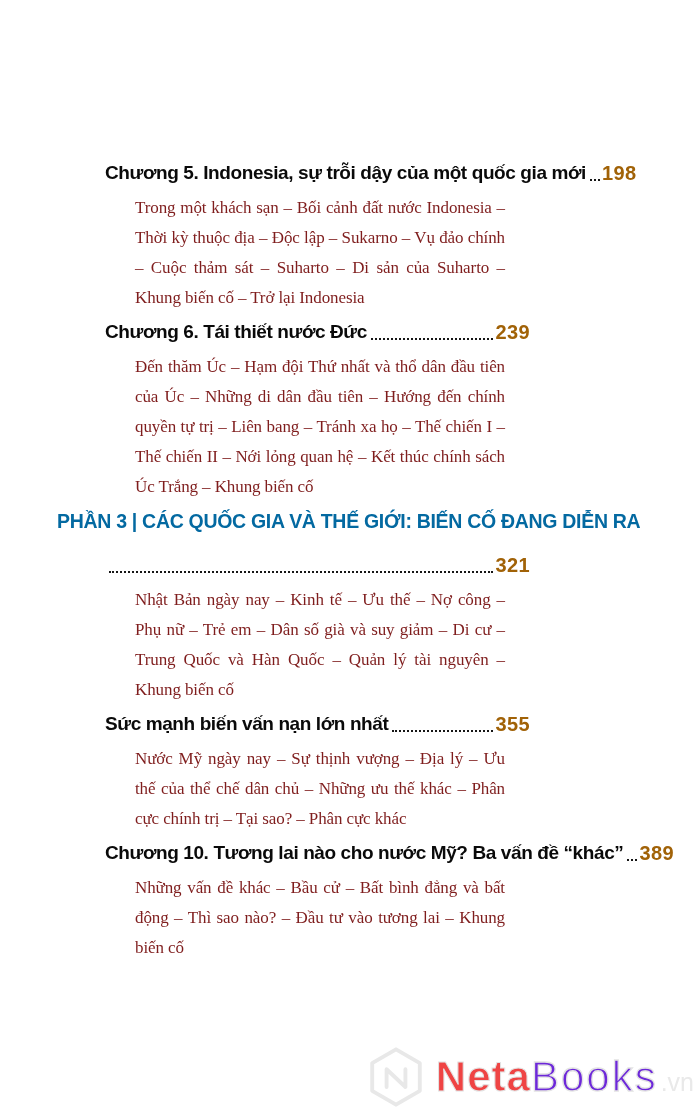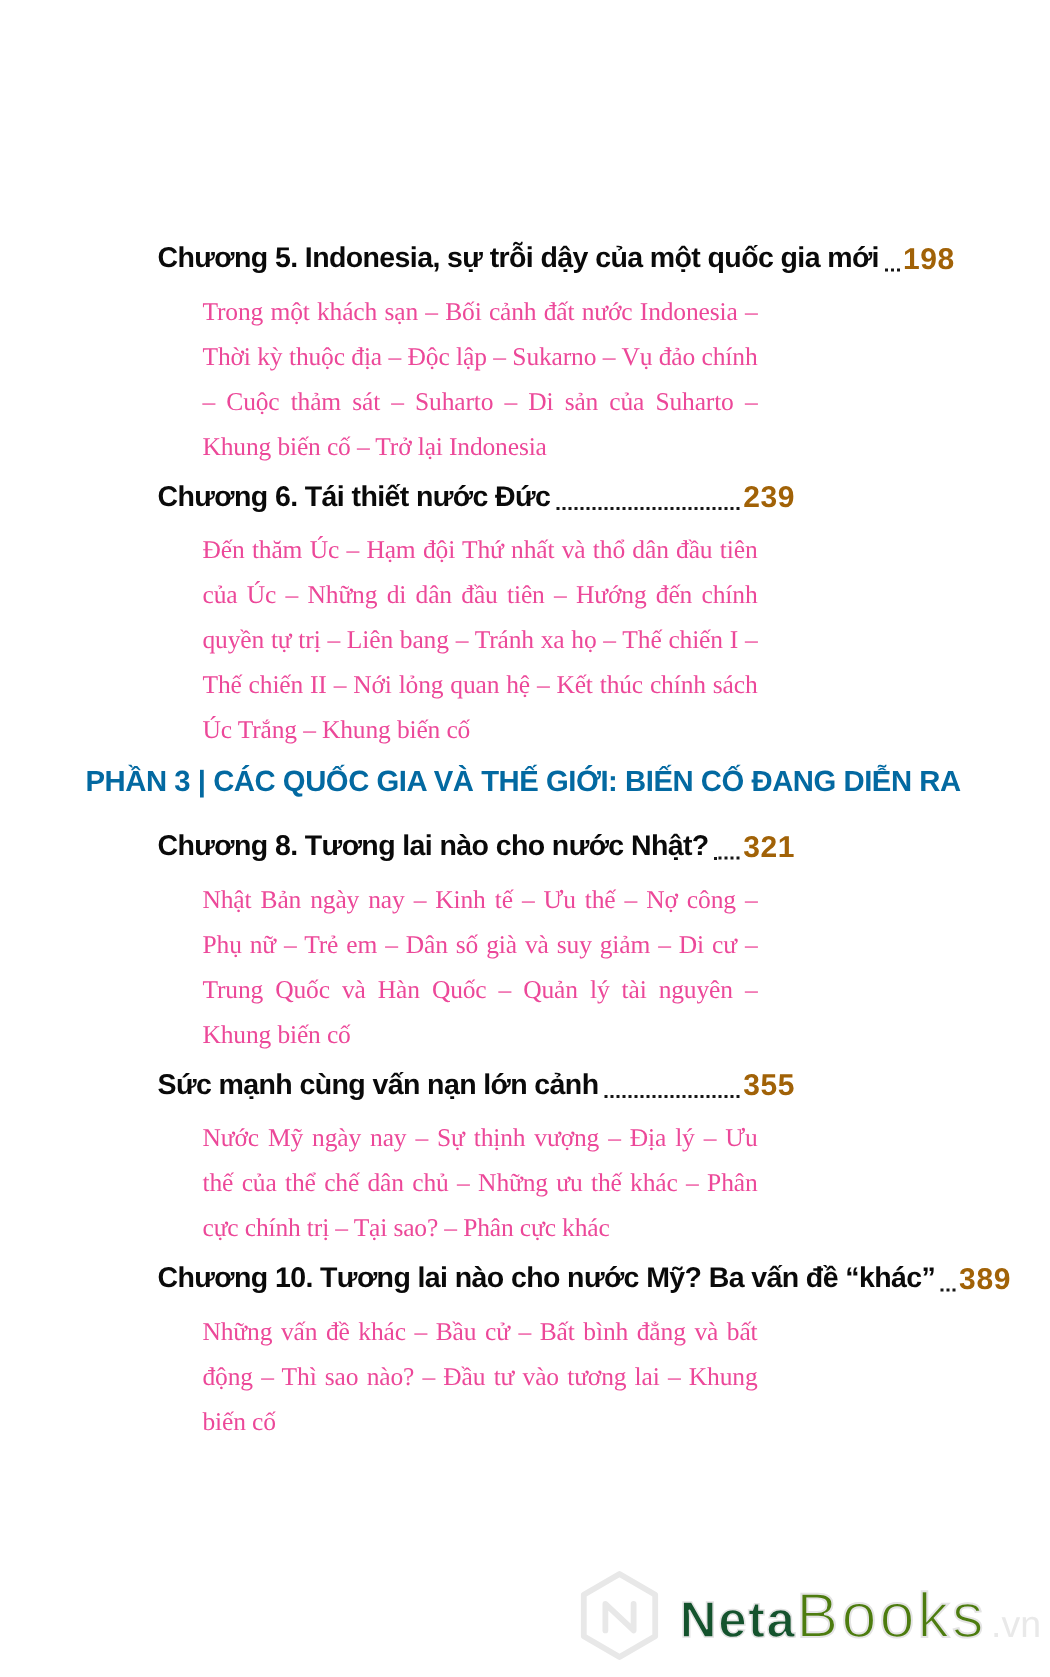--- a/index.html
+++ b/index.html
@@ -55,21 +55,21 @@
     color: #a16207;
   }
 
   .desc {
     margin: 7px 55px 0 135px;
     font-family: "Liberation Serif", "DejaVu Serif", serif;
     font-size: 17px;
     line-height: 30px;
     letter-spacing: -0.1px;
     text-align: justify;
-    color: #ec4899;
+    color: #7f1d1d;
   }
 
   .part-heading {
     margin: 0 20px 18px 57px;
     font-weight: 700;
     font-size: 19.5px;
     line-height: 26px;
     letter-spacing: -0.3px;
     color: #0369a1;
     white-space: nowrap;
@@ -89,31 +89,31 @@
     fill: none;
     stroke: #e8e8e8;
     stroke-width: 7;
     stroke-linejoin: round;
     stroke-linecap: round;
   }
 
   .wm-text { display: flex; align-items: baseline; }
 
   .wm-neta {
-    font-size: 34px;
+    font-size: 42px;
     font-weight: 700;
-    color: #14532d;
+    color: #ef4444;
     -webkit-text-stroke: 1px #e3e3e3;
     letter-spacing: 1px;
   }
 
   .wm-books {
     font-size: 42px;
     font-weight: 400;
-    color: #4d7c0f;
+    color: #6d28d9;
     -webkit-text-stroke: 1.3px #e4e4e4;
     letter-spacing: 2px;
   }
 
   .wm-vn {
     font-size: 25px;
     font-weight: 400;
     color: #e9e9e9;
     margin-left: 3px;
   }
@@ -142,30 +142,29 @@
     </div>
 
     <div class="entry">
       <div class="desc">Đến thăm Úc – Hạm đội Thứ nhất và thổ dân đầu tiên của Úc – Những di dân đầu tiên – Hướng đến chính quyền tự trị – Liên bang – Tránh xa họ – Thế chiến I – Thế chiến II – Nới lỏng quan hệ – Kết thúc chính sách Úc Trắng – Khung biến cố</div>
     </div>
 
     <div class="part-heading">PHẦN 3 | CÁC QUỐC GIA VÀ THẾ GIỚI: BIẾN CỐ ĐANG DIỄN RA</div>
 
     <div class="entry">
       <div class="chapter-row">
-        <span class="chapter-title">Chương 8. Tương lai nào cho nước Nhật?</span>
         <span class="leader"></span>
         <span class="page-num">321</span>
       </div>
       <div class="desc">Nhật Bản ngày nay – Kinh tế – Ưu thế – Nợ công – Phụ nữ – Trẻ em – Dân số già và suy giảm – Di cư – Trung Quốc và Hàn Quốc – Quản lý tài nguyên – Khung biến cố</div>
     </div>
 
     <div class="entry">
       <div class="chapter-row">
-        <span class="chapter-title">Sức mạnh cùng vấn nạn lớn cảnh</span>
+        <span class="chapter-title">Sức mạnh biến vấn nạn lớn nhất</span>
         <span class="leader"></span>
         <span class="page-num">355</span>
       </div>
       <div class="desc">Nước Mỹ ngày nay – Sự thịnh vượng – Địa lý – Ưu thế của thể chế dân chủ – Những ưu thế khác – Phân cực chính trị – Tại sao? – Phân cực khác</div>
     </div>
 
     <div class="entry">
       <div class="chapter-row">
         <span class="chapter-title">Chương 10. Tương lai nào cho nước Mỹ? Ba vấn đề “khác”</span>
         <span class="leader"></span>

